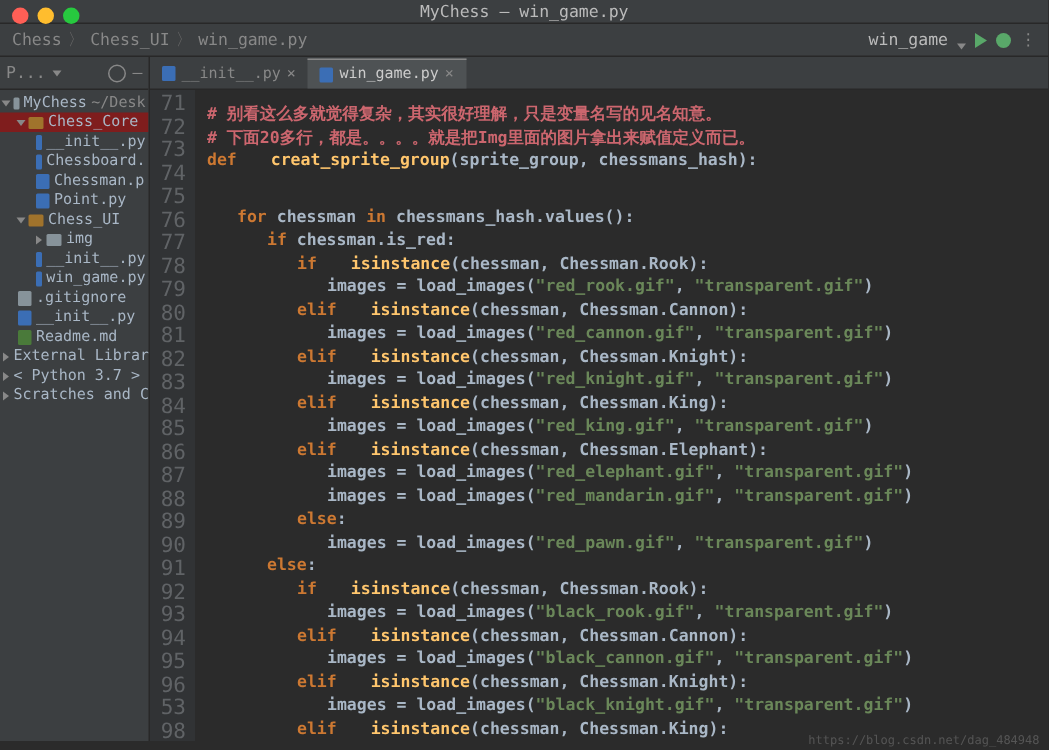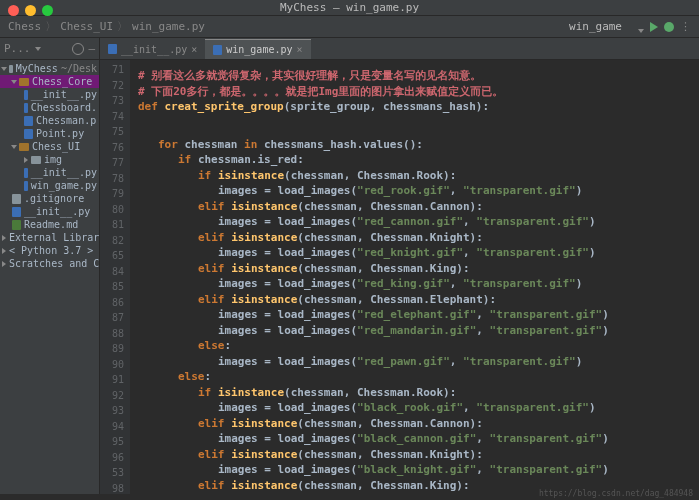--- a/index.html
+++ b/index.html
@@ -6,52 +6,52 @@
 body { font-family: Menlo, Consolas, monospace; font-size: 11px; background: #2b2b2b; color: #a9b7c6; width: 699px; height: 500px; overflow: hidden; }
 .titlebar { height: 16px; background: #3c3f41; display: flex; align-items: center; justify-content: center; position: relative; border-bottom: 1px solid #282828; }
 .traffic { position: absolute; left: 8px; top: 5px; display: flex; gap: 6px; }
 .traffic span { width: 11px; height: 11px; border-radius: 50%; display: block; }
 .t-red { background: #ff5f56; } .t-yel { background: #ffbd2e; } .t-grn { background: #27c93f; }
 .titletext { color: #bbb; font-size: 11px; }
 .breadcrumb { height: 22px; background: #3c3f41; display: flex; align-items: center; justify-content: space-between; padding: 0 8px; border-bottom: 1px solid #282828; }
 .bc-left { display: flex; align-items: center; gap: 4px; color: #888; }
 .bc-sep { color: #666; }
 .bc-right { display: flex; align-items: center; gap: 6px; }
-.runcfg { color: #bbb; display: flex; align-items: flex-end; gap: 16px; }
+.runcfg { color: #bbb; display: flex; align-items: flex-end; gap: 6px; }
 .icon-play { width: 0; height: 0; border-left: 8px solid #59a869; border-top: 5px solid transparent; border-bottom: 5px solid transparent; }
 .icon-bug { width: 10px; height: 10px; background: #59a869; border-radius: 50%; }
 .icon-down { width: 0; height: 0; border-top: 4px solid #888; border-left: 3px solid transparent; border-right: 3px solid transparent; }
 .main { display: flex; height: calc(500px - 44px); }
 .sidebar { width: 100px; background: #3c3f41; border-right: 1px solid #282828; overflow: hidden; }
 .sb-head { height: 22px; display: flex; align-items: center; padding: 0 4px; gap: 4px; color: #888; border-bottom: 1px solid #282828; }
 .gear { width: 12px; height: 12px; border: 1px solid #888; border-radius: 50%; position: relative; }
 .tree { padding: 2px 0; font-size: 10px; }
 .tree-item { display: flex; align-items: center; gap: 3px; padding: 1px 2px; white-space: nowrap; cursor: pointer; }
-.tree-item.sel { background: #701a75; }
+.tree-item.sel { background: #7f1d1d; }
 .indent1 { padding-left: 12px; } .indent2 { padding-left: 24px; }
 .arrow { width: 0; height: 0; border-left: 4px solid #888; border-top: 3px solid transparent; border-bottom: 3px solid transparent; }
 .arrow.open { transform: rotate(90deg); }
 .folder { width: 10px; height: 8px; background: #87939a; border-radius: 1px; }
 .folder.pkg { background: #a0732c; }
 .pyfile { width: 9px; height: 10px; background: #3b6eb5; border-radius: 1px; }
 .gitfile { width: 9px; height: 10px; background: #87939a; border-radius: 1px; }
 .mdfile { width: 9px; height: 10px; background: #4a7a3a; border-radius: 1px; }
 .tgray { color: #888; }
 .editor { flex: 1; display: flex; flex-direction: column; background: #2b2b2b; }
 .tabs { height: 22px; background: #3c3f41; display: flex; align-items: flex-end; border-bottom: 1px solid #282828; }
 .tab { height: 20px; padding: 0 8px; display: flex; align-items: center; gap: 4px; color: #888; cursor: pointer; font-size: 10px; }
 .tab.active { background: #4e5254; color: #ccc; border-top: 1px solid #888; }
 .close-x { color: #888; font-size: 10px; }
 .code { flex: 1; display: flex; overflow: hidden; }
-.gutter { width: 30px; background: #313335; text-align: right; padding: 2px 6px 2px 2px; color: #606366; font-size: 10px; }
+.gutter { width: 30px; background: #313335; text-align: right; padding: 2px 6px 2px 2px; color: #606366; font-size: 14px; }
 .gutter div { height: 15.5px; line-height: 15.5px; }
 .lines { flex: 1; padding: 8px 0; font-size: 11px; font-weight: bold; }
 .line { height: 15.5px; line-height: 15.5px; white-space: pre; }
 .c-kw { color: #cc7832; }
-.c-fn { color: #ffc66d; }
+.c-fn { color: #ffc66d; margin-left: 16px; }
 .c-str { color: #6a8759; }
 .c-id { color: #a9b7c6; }
 .c-red { color: #cc666e; }
 .p1 { padding-left: 8px; } .p2 { padding-left: 28px; margin-top: 22px; } .p3 { padding-left: 48px; }
 .p4 { padding-left: 68px; } .p5 { padding-left: 88px; }
 .watermark { position: absolute; bottom: 2px; right: 6px; color: #555; font-size: 8px; }
 </style>
 </head>
 <body>
 
@@ -185,21 +185,21 @@
           <div>73</div>
           <div>74</div>
           <div>75</div>
           <div>76</div>
           <div>77</div>
           <div>78</div>
           <div>79</div>
           <div>80</div>
           <div>81</div>
           <div>82</div>
-          <div>65</div>
+          <div>83</div>
           <div>84</div>
           <div>85</div>
           <div>86</div>
           <div>87</div>
           <div>88</div>
           <div>89</div>
           <div>90</div>
           <div>91</div>
           <div>92</div>
           <div>93</div>

